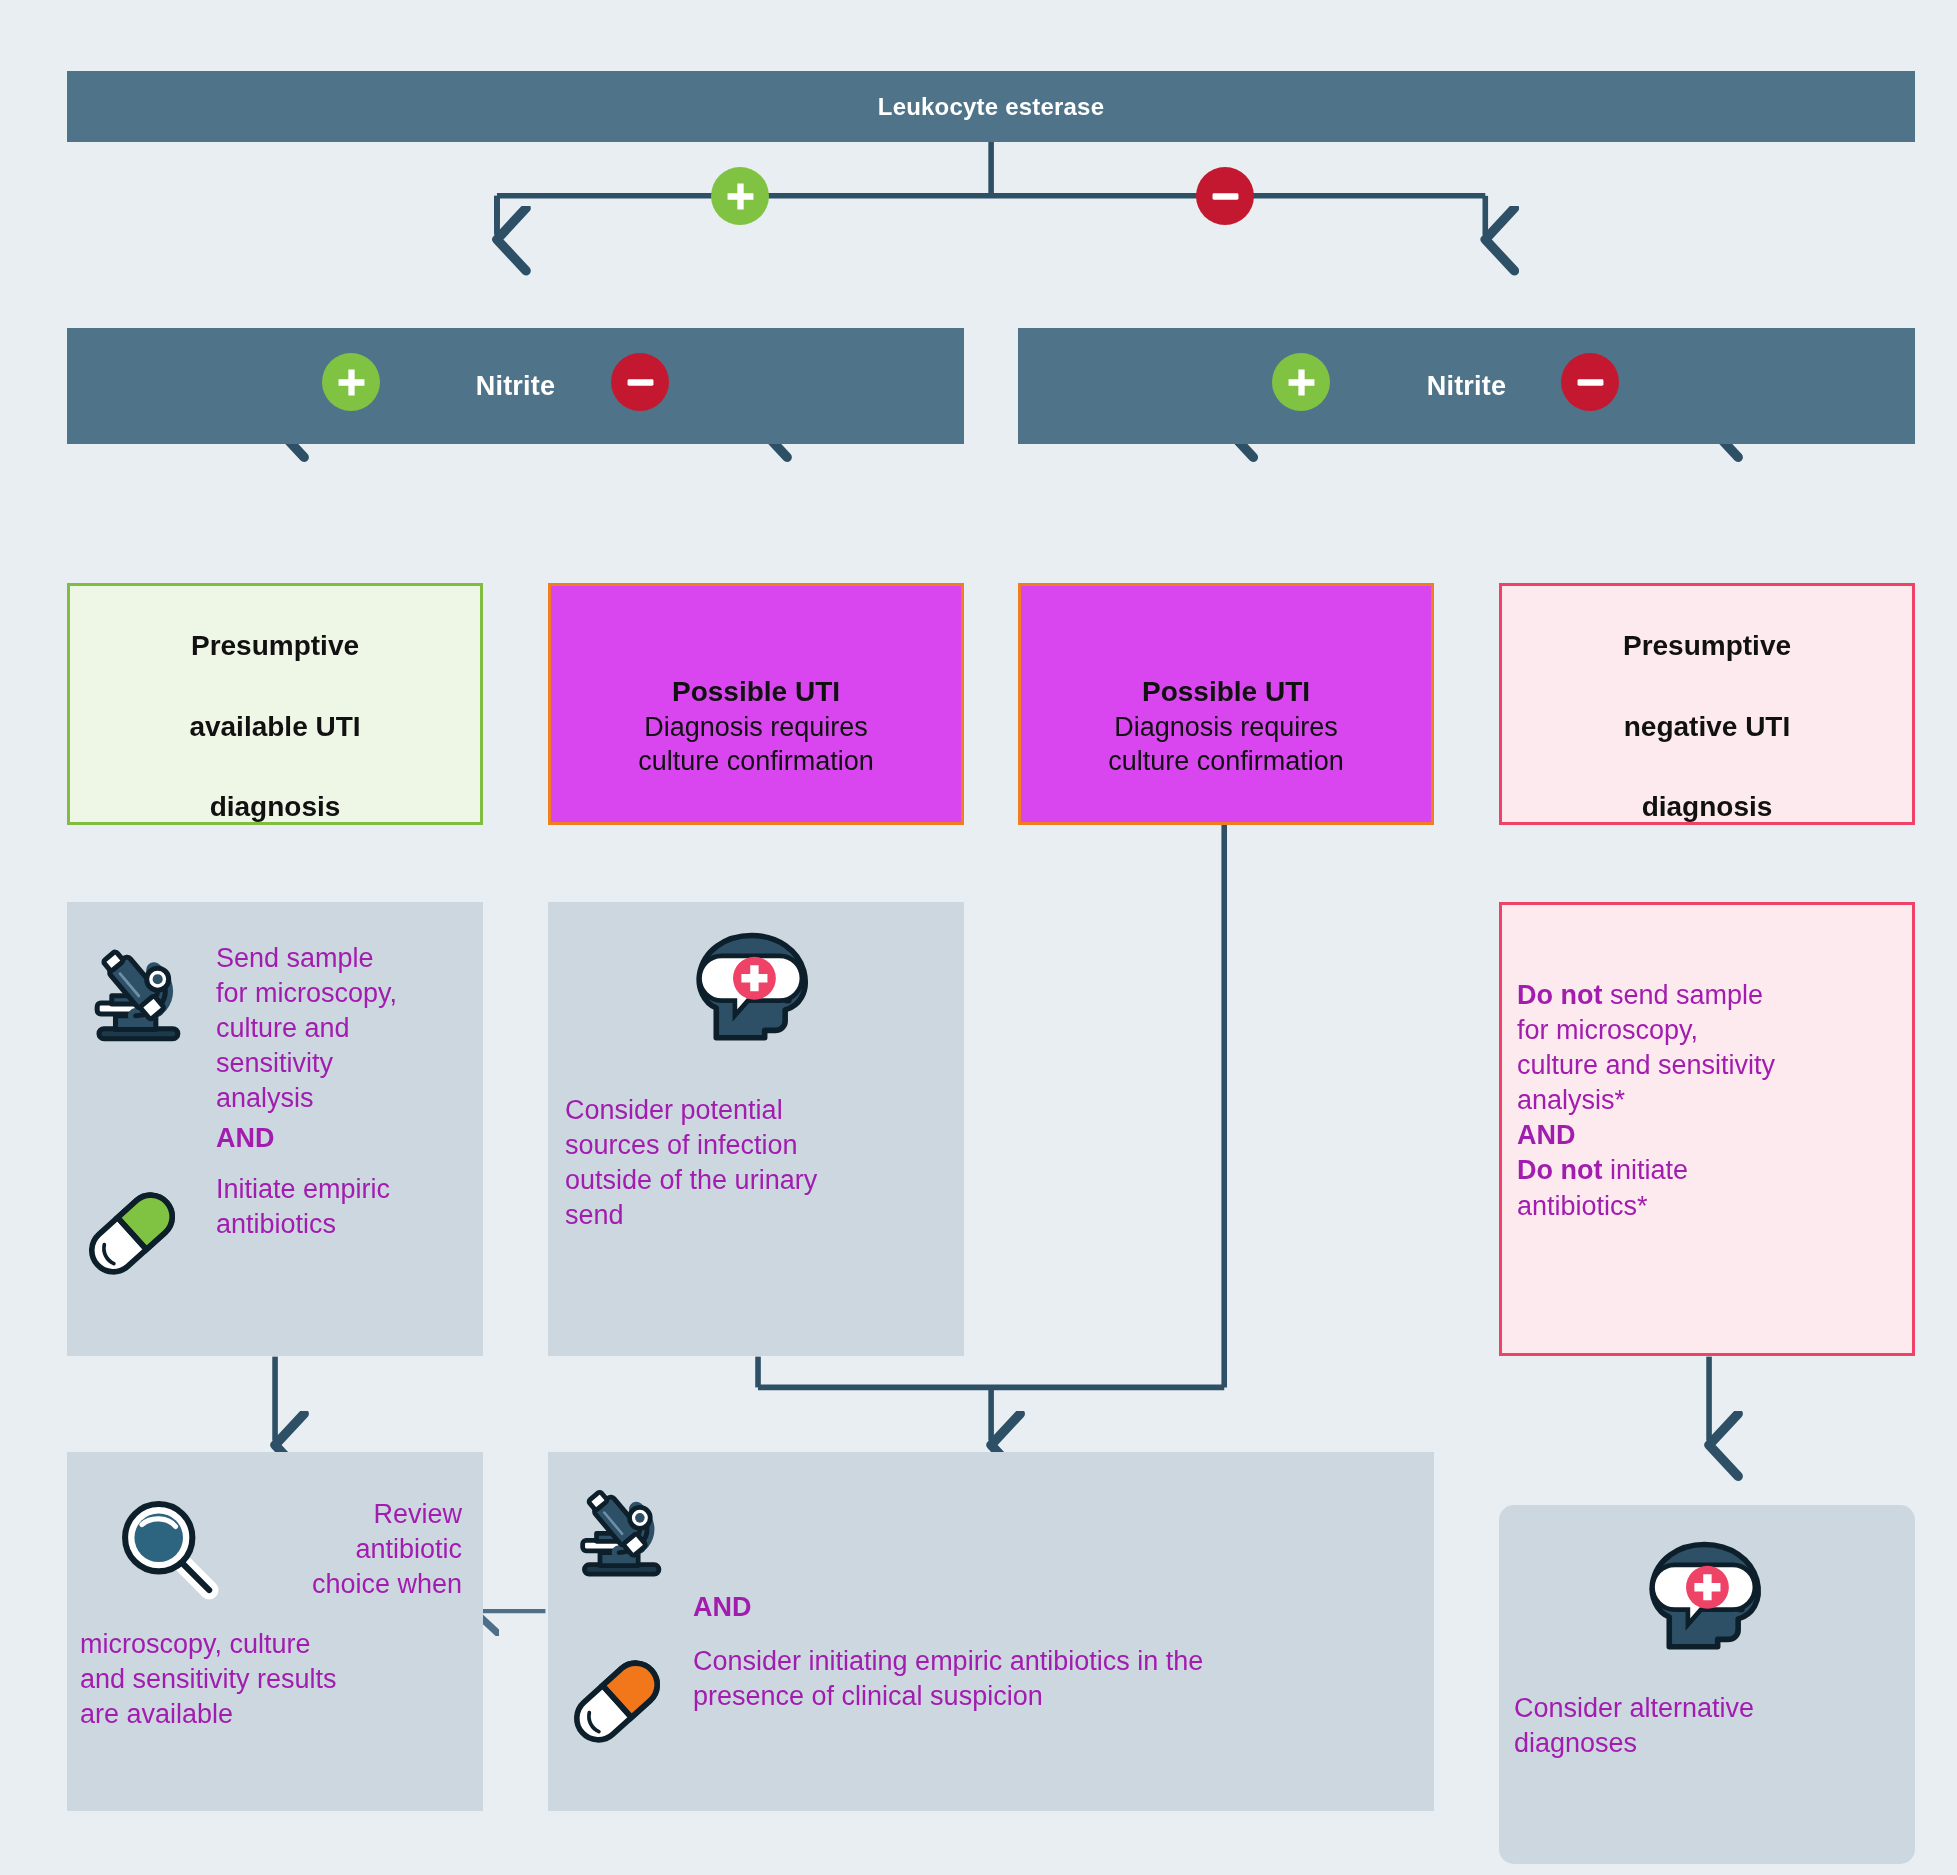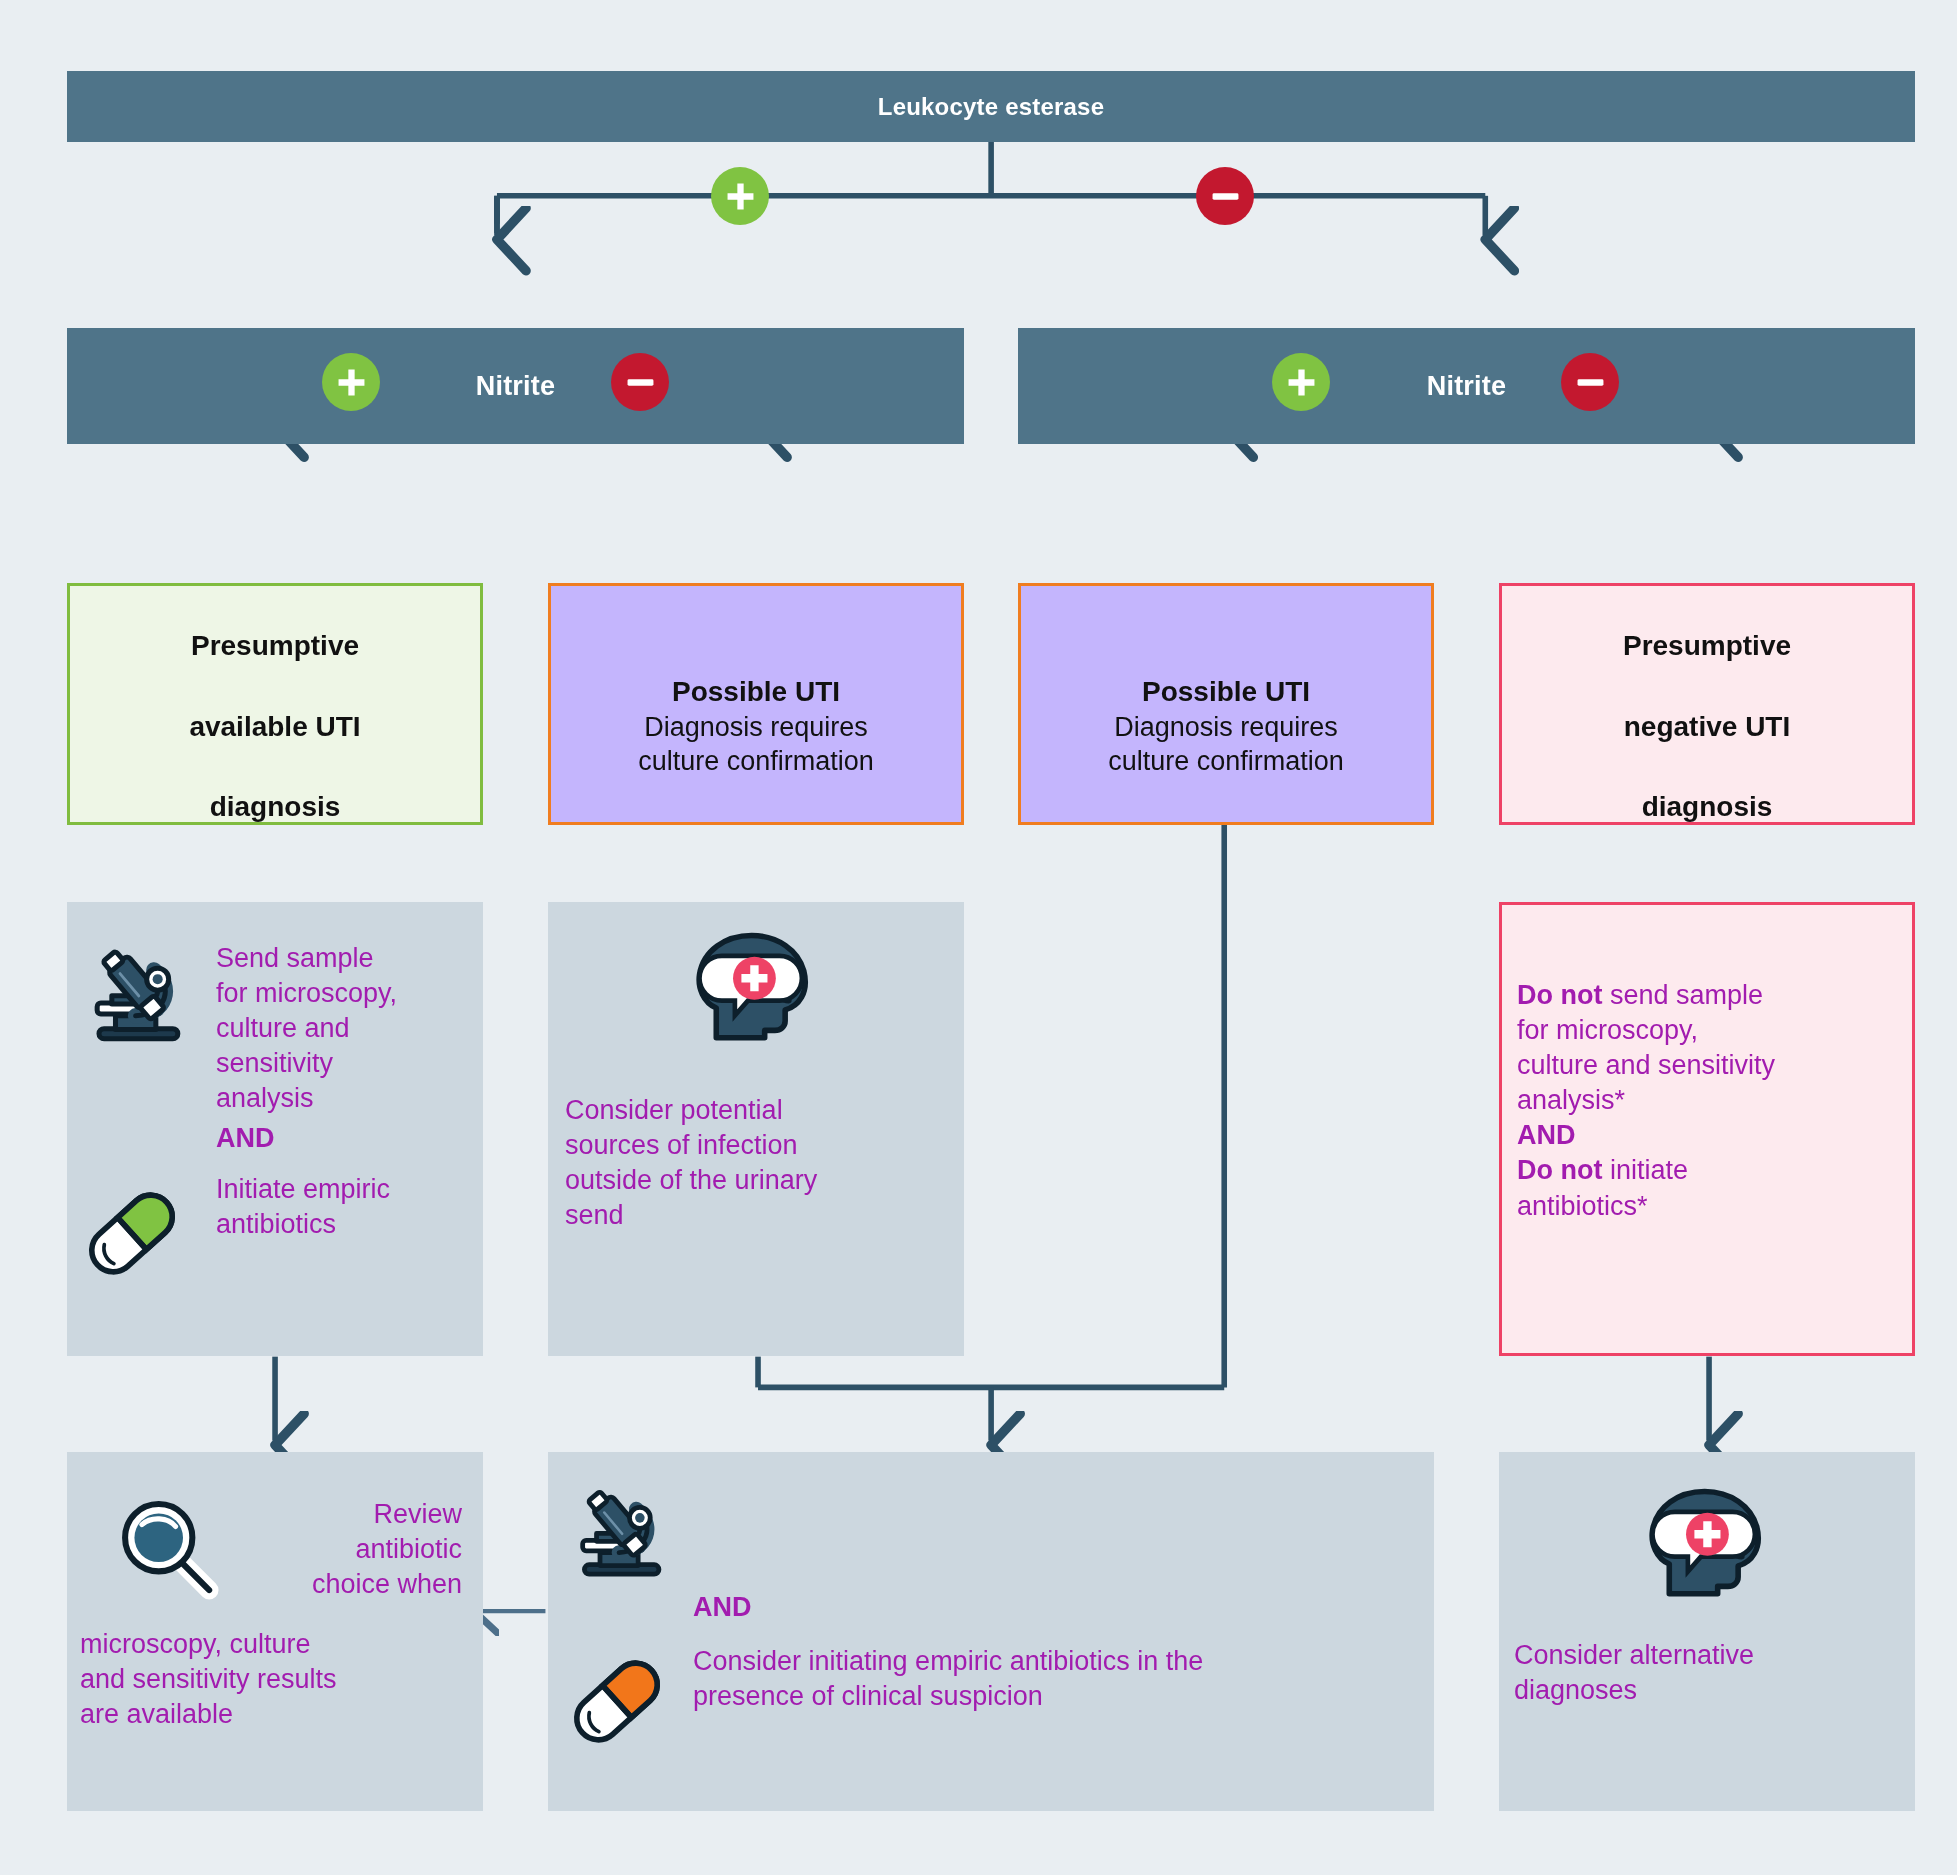--- a/index.html
+++ b/index.html
@@ -31,21 +31,21 @@
 
   
   .outcome {
     display:flex; flex-direction:column; align-items:center; justify-content:center;
     text-align:center; color:#111;
     padding:13px 17px;
   }
   .outcome .t-bold { font-weight:bold; font-size:28px; line-height:1.27;margin-top:45px; }
   .outcome .t-norm { font-weight:normal; font-size:27px; line-height:1.28; }
   .oc-green { background:#eef6e6; border:3.7px solid #80bc3f; }
-  .oc-orange{ background:#c4b5fd; border:3.7px solid #f07d20;text-align:center; }
+  .oc-orange{ background:#d946ef; border:3.7px solid #f07d20;text-align:center; }
   .oc-pink  { background:#fdeaee; border:3.7px solid #ee4266; }
 
   
   .panel { background:#ccd7df; }
   .panel.pinkpanel { background:#fdeaee; border:3.7px solid #ee4266; }
   .panel-inner { width:100%; height:100%; position:relative; }
   .ptext { font-size:27px; line-height:1.30; color:#a21caf; }
   .ptext .b { font-weight:bold; }
 
   
@@ -336,21 +336,21 @@
           </g>
         </svg>
       </div>
       <div class="ptext" style="position:absolute; left:145px; top:192px; width:736px;">
         <div>Consider initiating empiric antibiotics in the</div>
         <div>presence of clinical suspicion</div>
       </div>
     </div>
   </div>
 
-  <div class="node panel" style="left:1499px; top:1452px; width:416px; height:359px;">
+  <div class="node panel" style="left:1499px; top:1505px; width:416px; height:359px;border-radius:15px;">
     <div class="panel-inner">
       <div class="ico" style="left:142px; top:32px;">
         <svg width="131" height="121" viewBox="0 0 140 130">
           <path d="M30 118 L30 86 C16 80 10 64 12 50 C16 24 40 8 68 8 C96 8 118 24 124 46 C130 70 118 84 104 88
                    L104 100 C104 106 99 110 93 110 L82 110 L82 118 Z" fill="#2d5066" stroke="#0d1f2b" stroke-width="6" stroke-linejoin="round"></path>
           <path d="M108 78 C100 78 96 72 96 66" fill="none" stroke="#0d1f2b" stroke-width="6" stroke-linecap="round"></path>
           <path d="M36 30 h62 a24 24 0 0 1 0 48 h-34 l-14 16 v-16 h-14 a24 24 0 0 1 0 -48 z" fill="#ffffff" stroke="#0d1f2b" stroke-width="5"></path>
           <circle cx="71" cy="54" r="23" fill="#ee4266"></circle>
           <path d="M66.5 40 h9 v9.5 h9.5 v9 h-9.5 v9.5 h-9 v-9.5 h-9.5 v-9 h9.5 z" fill="#ffffff"></path>
         </svg>

